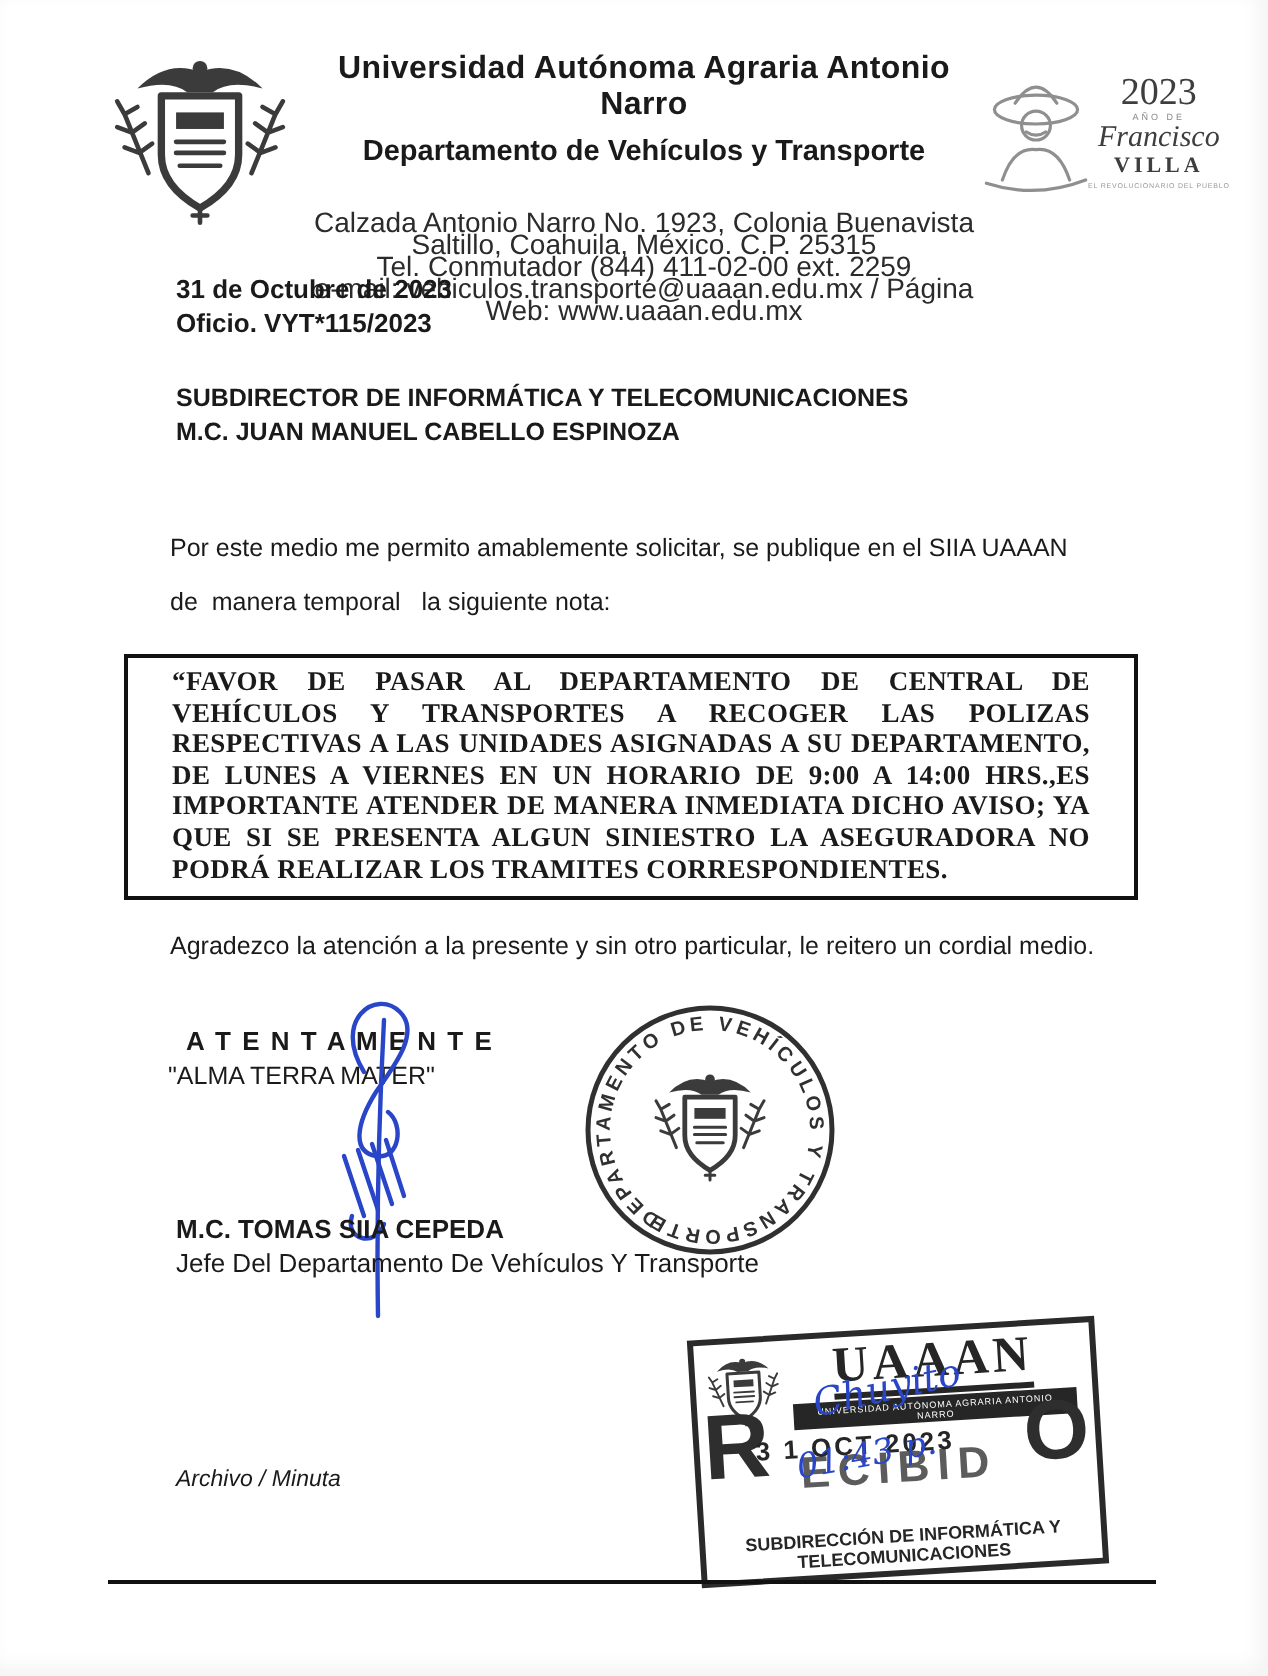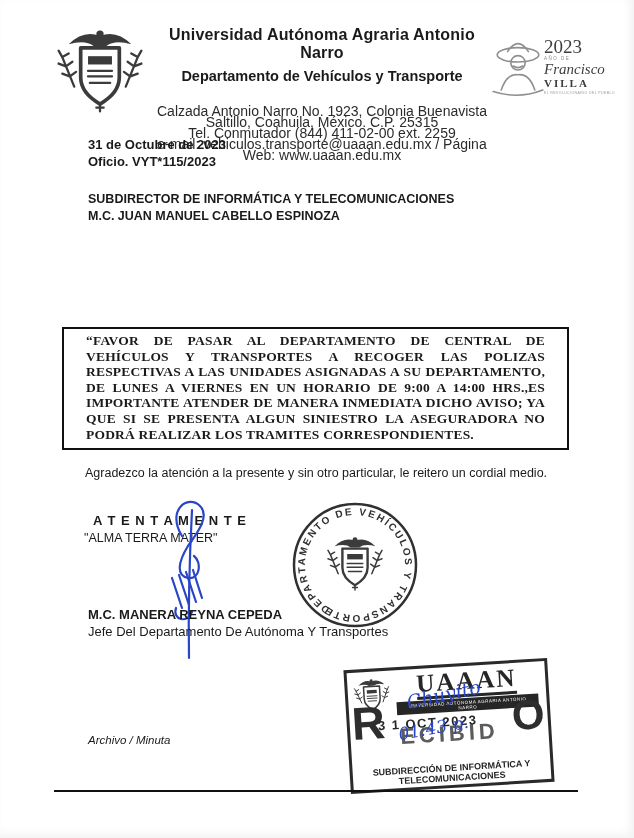--- a/index.html
+++ b/index.html
@@ -10,21 +10,21 @@
     box-shadow:inset -4px -4px 10px rgba(0,0,0,0.05);
   }
   
   .header{position:absolute;top:20px;left:46px;width:580px;display:flex;align-items:flex-start;}
   .crest-box{width:108px;display:flex;justify-content:center;padding-top:4px;}
   .head-center{flex:1;text-align:center;padding-top:6px;}
   .h-univ{font-size:16px;font-weight:bold;letter-spacing:0.2px;}
   .h-dept{font-size:14.5px;font-weight:bold;margin-top:6px;}
   .h-addr{margin-top:22px;font-size:14px;line-height:11px;color:#2b2b2b;}
   .villa{width:136px;display:flex;align-items:center;padding-top:10px;color:#4a4a4a;}
-  .villa-text{margin-left:-2px;line-height:1;}
+  .villa-text{text-align:center;margin-left:-2px;line-height:1;}
   .v-year{font-family:"Liberation Serif",serif;font-size:19px;color:#3e3e3e;}
   .v-pre{font-size:4.5px;letter-spacing:1.5px;color:#8a8a8a;margin-top:1px;}
   .v-name{font-family:"Liberation Serif",serif;font-style:italic;font-size:15px;color:#3e3e3e;margin-top:1px;}
   .v-sur{font-family:"Liberation Serif",serif;font-weight:bold;font-size:11px;letter-spacing:2px;color:#3e3e3e;margin-top:1px;}
   .v-tag{font-size:3.5px;letter-spacing:0.4px;color:#9a9a9a;margin-top:3px;}
   
   .date-block{position:absolute;left:88px;top:136px;font-weight:bold;font-size:13px;line-height:17px;}
   .recipient{position:absolute;left:88px;top:191px;font-weight:bold;font-size:12.5px;line-height:16.5px;}
   .intro{position:absolute;left:85px;top:261px;width:492px;font-size:12.5px;line-height:27px;white-space:pre-wrap;text-align:justify;}
   .notice{
@@ -119,20 +119,22 @@
   <div class="date-block">
     <div>31 de Octubre de 2023</div>
     <div>Oficio. VYT*115/2023</div>
   </div>
 
   <div class="recipient">
     <div>SUBDIRECTOR DE INFORMÁTICA Y TELECOMUNICACIONES</div>
     <div>M.C. JUAN MANUEL CABELLO ESPINOZA</div>
   </div>
 
+  <div class="intro">Por este medio me permito amablemente solicitar, se publique en el SIIA UAAAN
+de  manera temporal   la siguiente nota:</div>
 
   <div class="notice">“FAVOR DE PASAR AL DEPARTAMENTO DE CENTRAL DE VEHÍCULOS Y TRANSPORTES A RECOGER LAS POLIZAS RESPECTIVAS A LAS UNIDADES ASIGNADAS A SU DEPARTAMENTO, DE LUNES A VIERNES EN UN HORARIO DE 9:00 A 14:00 HRS.,ES IMPORTANTE ATENDER DE MANERA INMEDIATA DICHO AVISO; YA QUE SI SE PRESENTA ALGUN SINIESTRO LA ASEGURADORA NO PODRÁ REALIZAR LOS TRAMITES CORRESPONDIENTES.</div>
 
   <div class="closing">Agradezco la atención a la presente y sin otro particular, le reitero un cordial medio.</div>
 
   <div class="salute">A T E N T A M E N T E</div>
   <div class="motto">"ALMA TERRA MATER"</div>
 
   <svg class="sig-svg" width="84" height="170" viewBox="0 0 84 170" fill="none" stroke="#2946c8" stroke-width="2.2" stroke-linecap="round">
     <path d="M34,44 C18,18 40,2 52,14 C62,24 50,40 40,54 C30,70 28,84 40,86 C52,88 54,70 46,64"></path>
@@ -146,22 +148,22 @@
     <path id="ringPath" d="M66,16 a50,50 0 1,1 -0.01,0" fill="none"></path>
     <g transform="rotate(-150 66 66)">
       <text font-family="Liberation Sans, sans-serif" font-size="10" font-weight="bold" letter-spacing="2" fill="#303030">
         <textPath href="#ringPath">DEPARTAMENTO DE VEHÍCULOS Y TRANSPORTES</textPath>
       </text>
     </g>
     <use href="#crest" transform="translate(36,34) scale(0.6)"></use>
   </svg>
 
   <div class="signer">
-    <div class="name">M.C. MANERA REYNA CEPEDA</div>
-    <div>Jefe Del Departamento De Autónoma Y Transportes</div>
+    <div class="name">M.C. TOMAS SIIA CEPEDA</div>
+    <div>Jefe Del Departamento De Vehículos Y Transporte</div>
   </div>
 
   <div class="stamp">
     <div class="stamp-crest">
       <svg viewBox="0 0 100 100" width="38" height="38">
           <use href="#crest"></use>
         </svg>
     </div>
     <div class="stamp-org">
       <span class="org">UAAAN</span>

